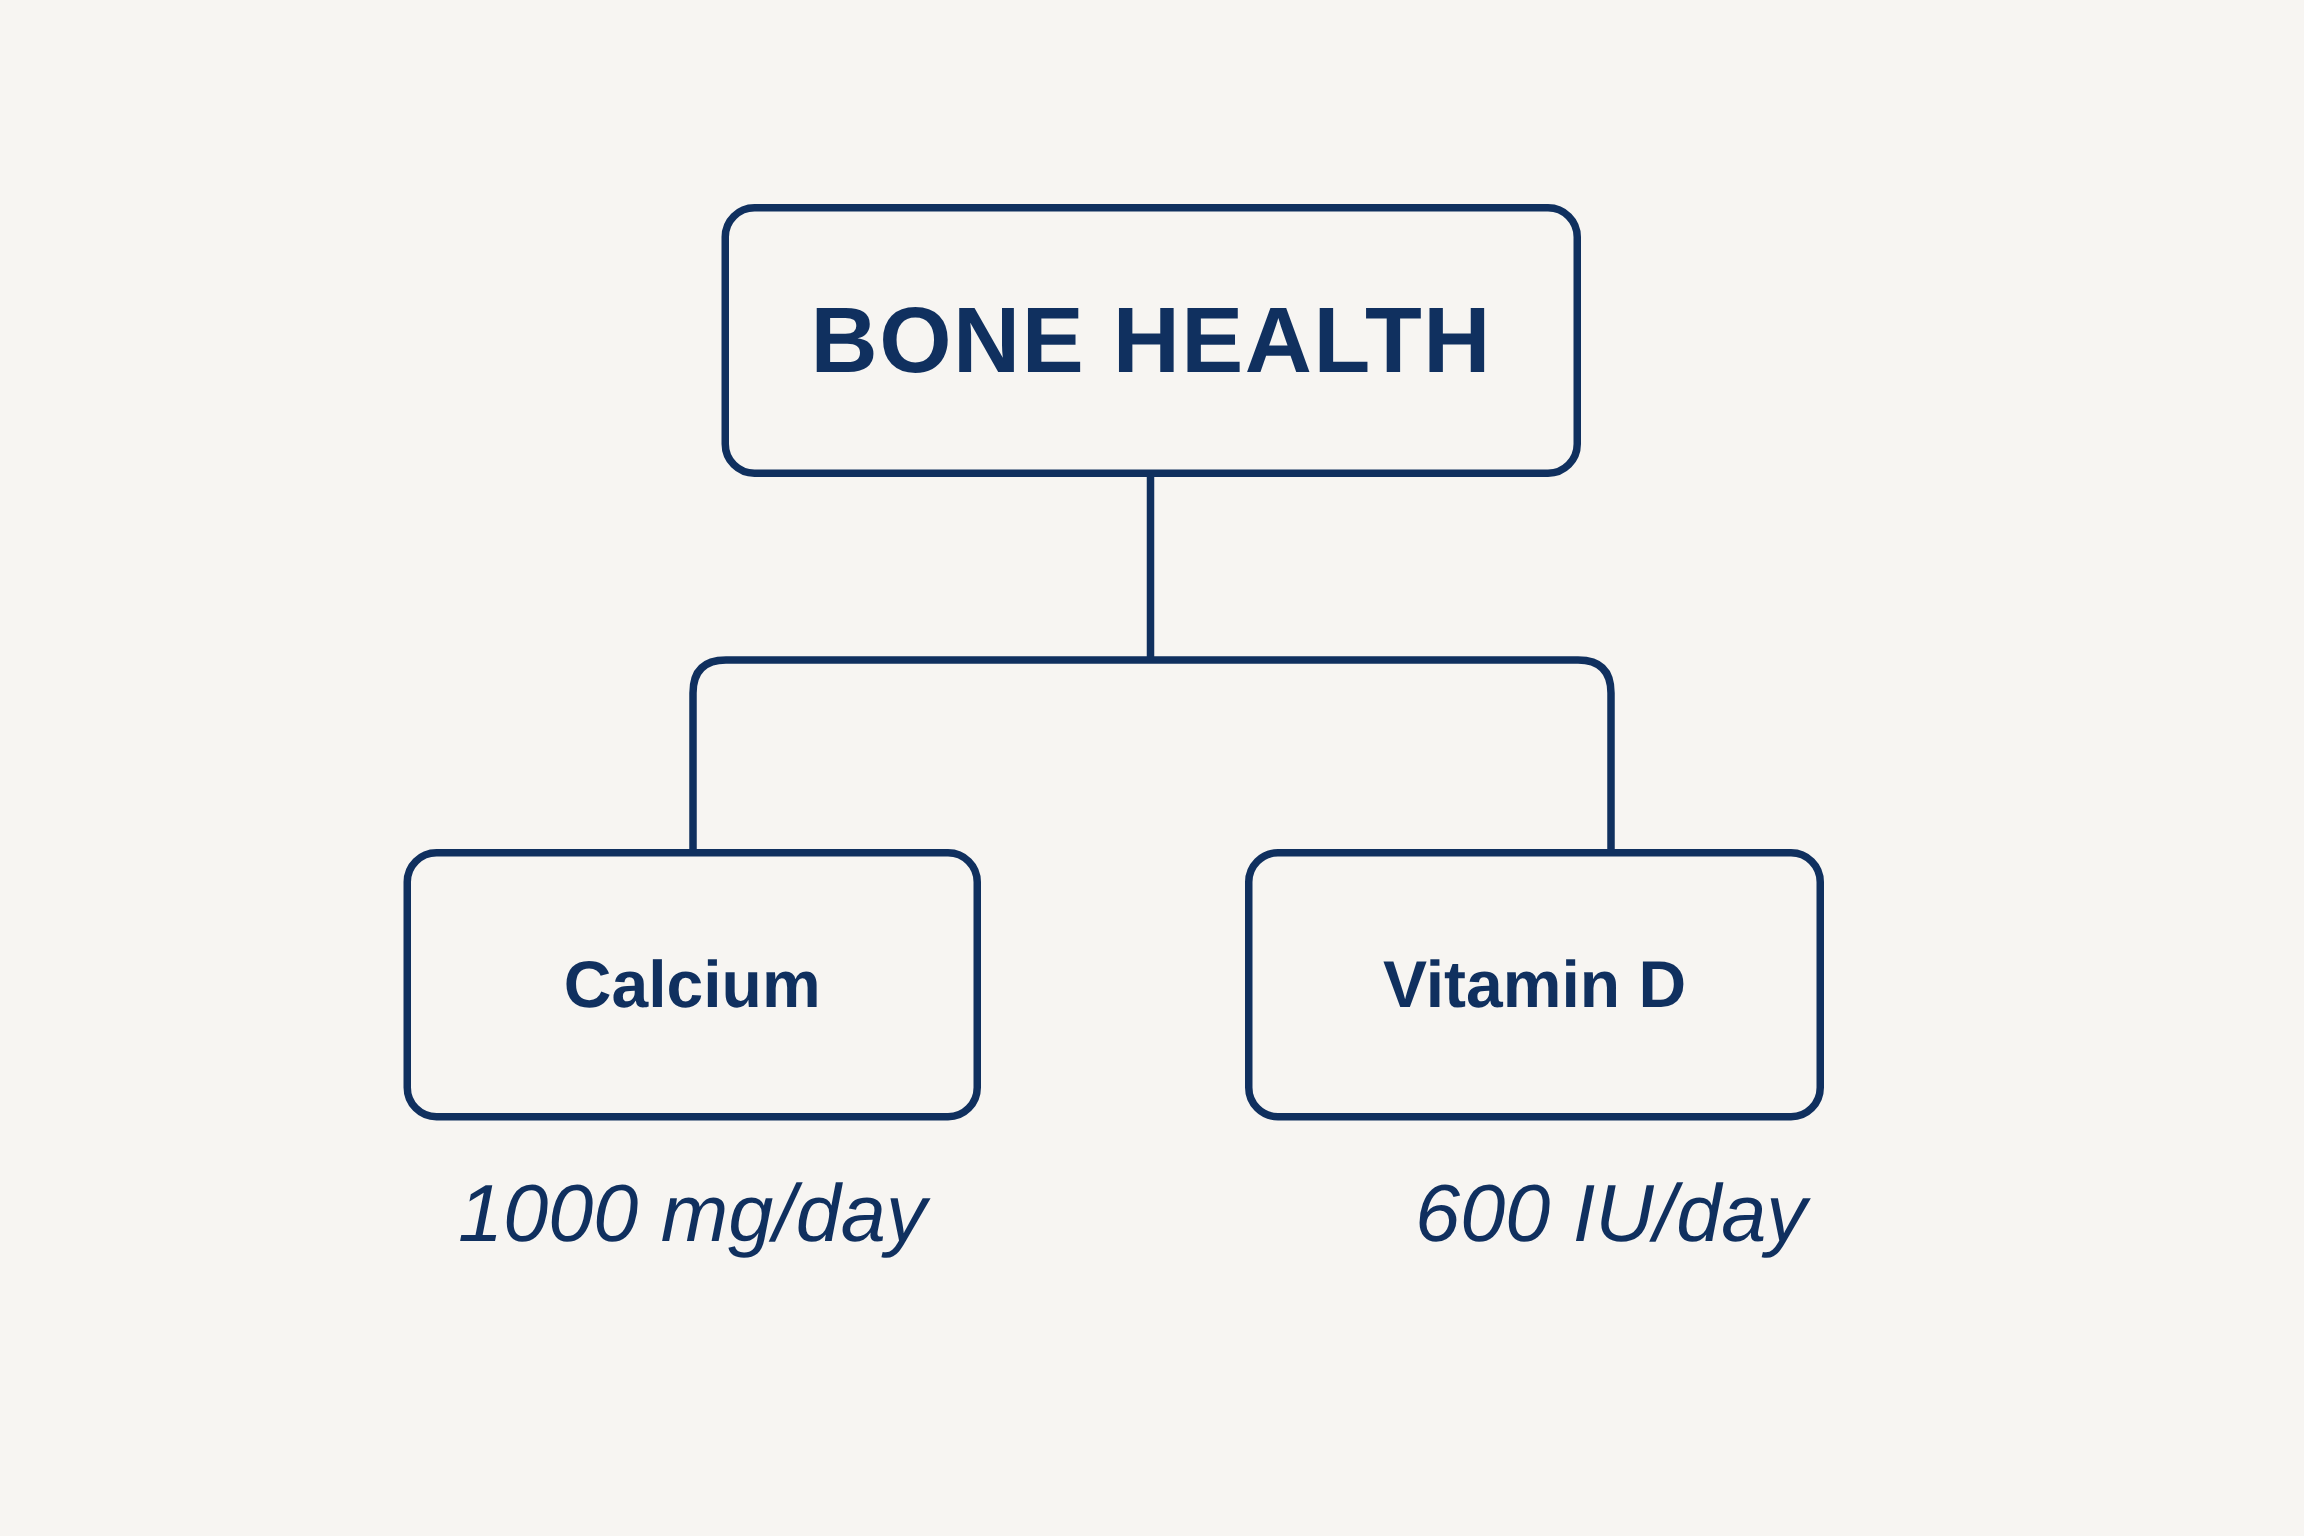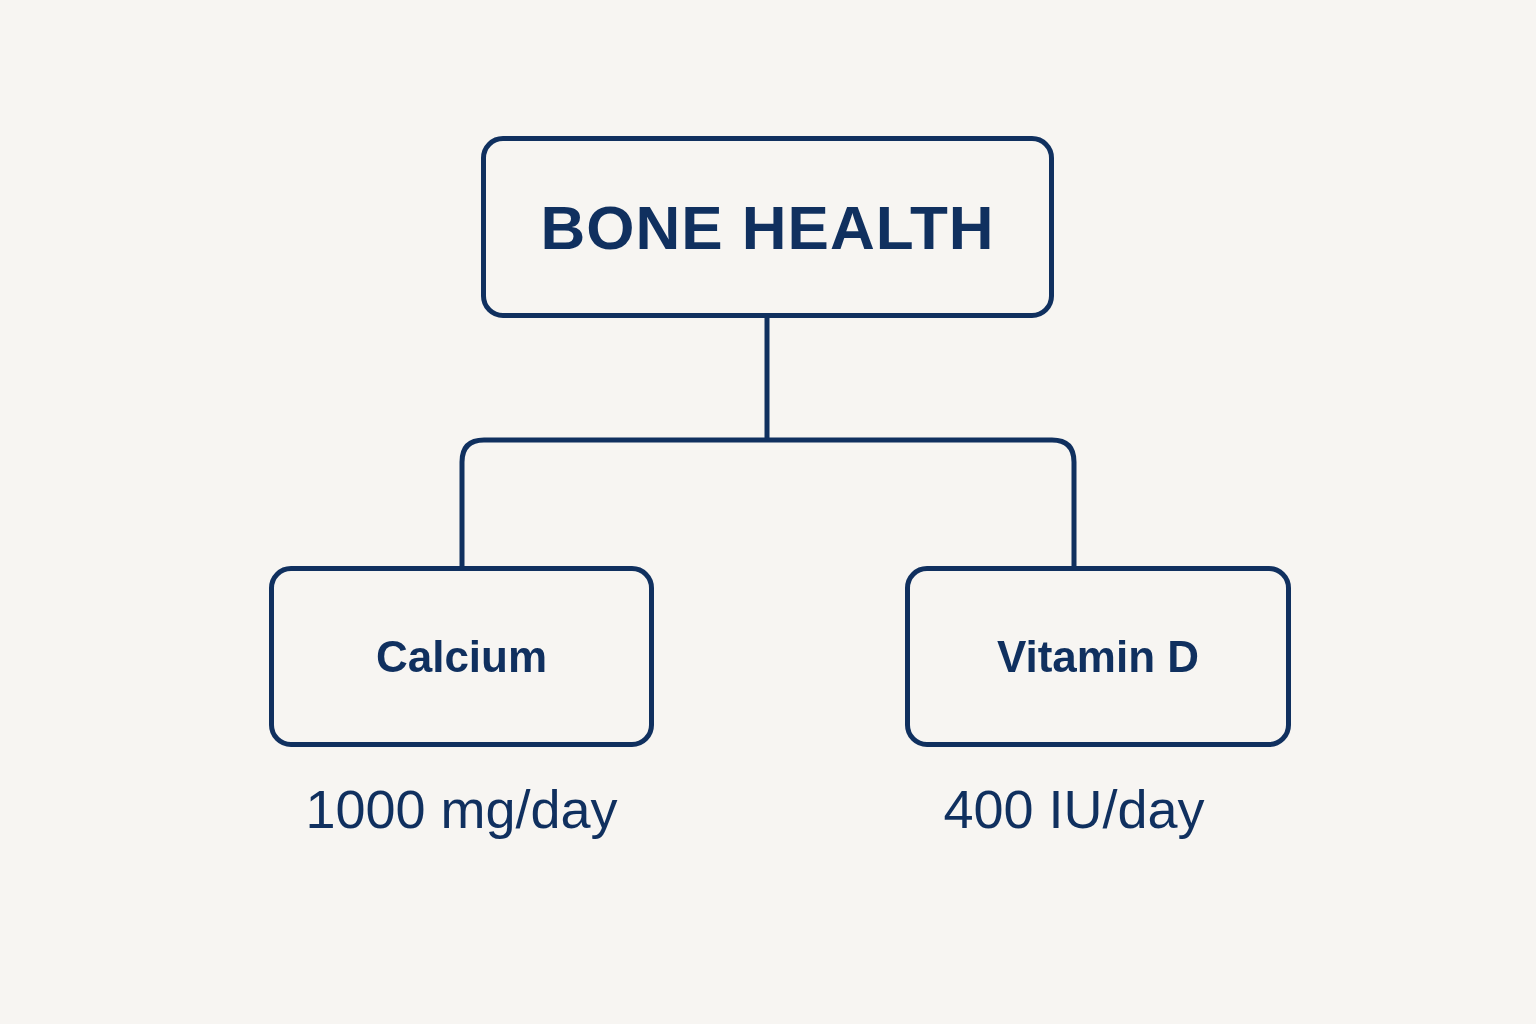--- a/index.html
+++ b/index.html
@@ -37,41 +37,42 @@
     }
     .node-root {
       left: 481px; top: 136px;
       width: 573px; height: 182px;
     }
     .node-child-1 {
       left: 269px; top: 566px;
       width: 385px; height: 181px;
     }
     .node-child-2 {
-      left: 905px; top: 566px;
+      left: 830px; top: 566px;
       width: 386px; height: 181px;
     }
     .node-label {
       font-weight: bold;
       color: #10305f;
       white-space: nowrap;
     }
     .node-root .node-label {
       font-size: 62px;
       letter-spacing: 1px;
     }
     .node-child .node-label {
       font-size: 44px;
     }
     .dose {
       position: absolute;
       font-size: 54px;
       color: #10305f;
       text-align: center;
       white-space: nowrap;
+      font-style: italic;
     }
     .dose-1 {
       left: 269px; width: 385px; top: 778px;
     }
     .dose-2 {
       left: 881px; width: 386px; top: 778px;
     }
   </style>
 </head>
 <body>
@@ -91,15 +92,15 @@
 
   <div class="node node-child node-child-1">
     <span class="node-label">Calcium</span>
   </div>
 
   <div class="node node-child node-child-2">
     <span class="node-label">Vitamin D</span>
   </div>
 
   <div class="dose dose-1">1000 mg/day</div>
-  <div class="dose dose-2">400 IU/day</div>
+  <div class="dose dose-2">600 IU/day</div>
 
 </div>
 
 </body></html>

